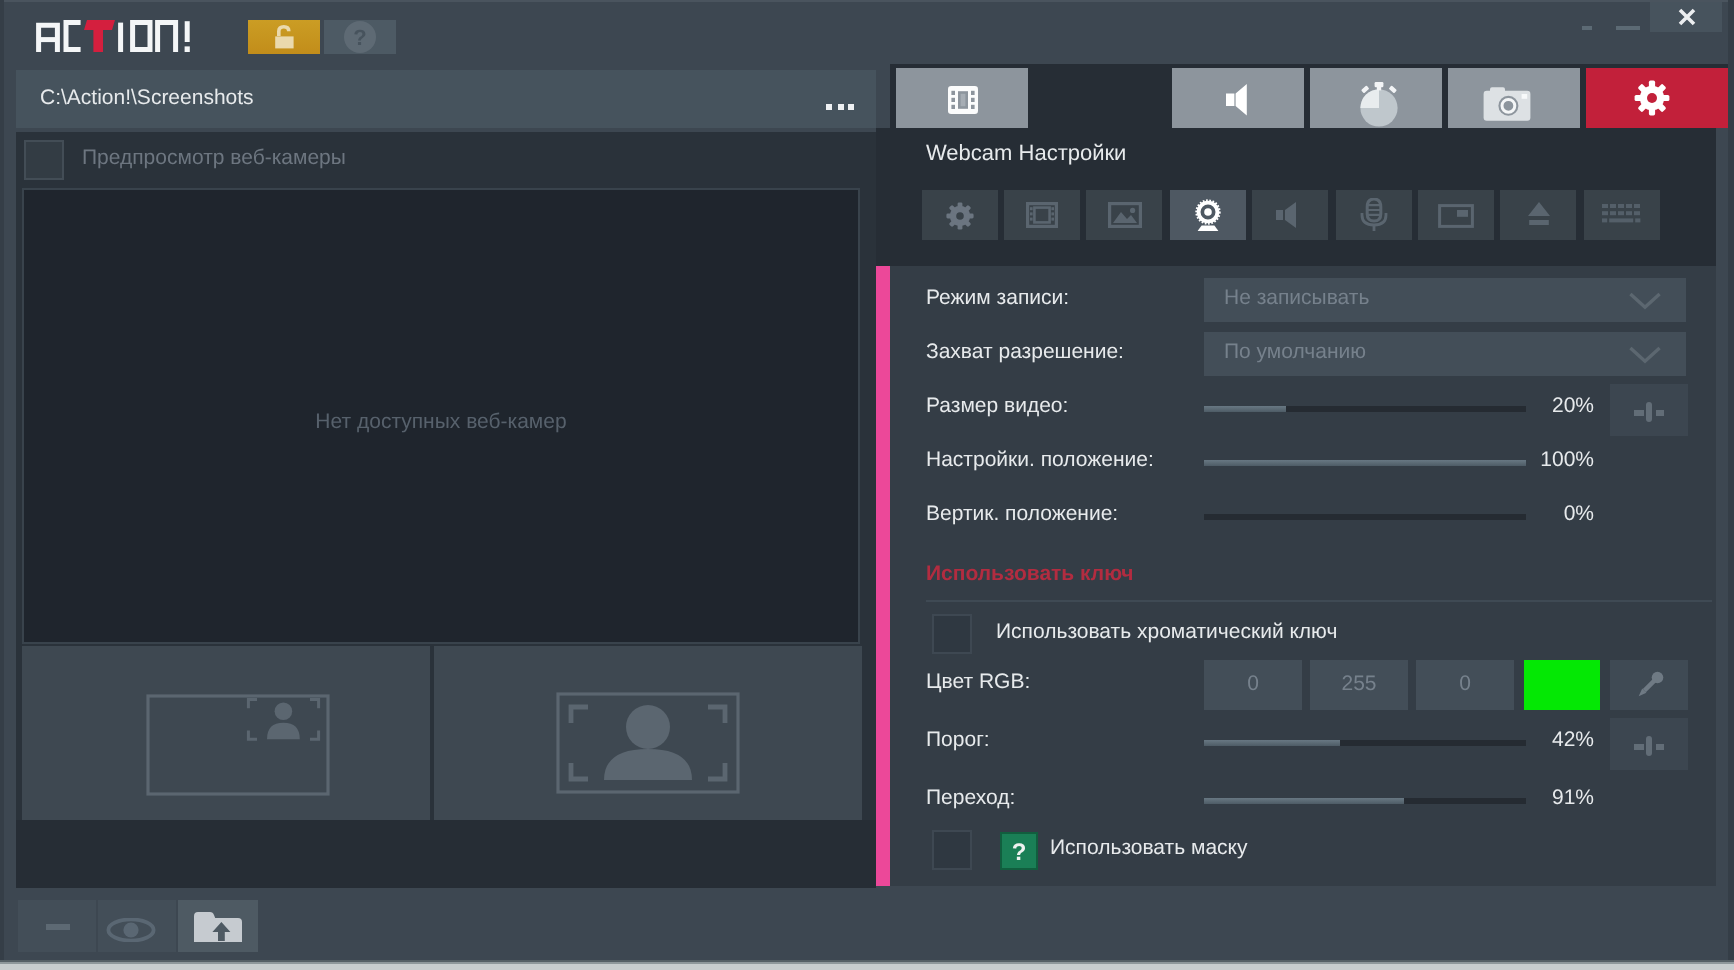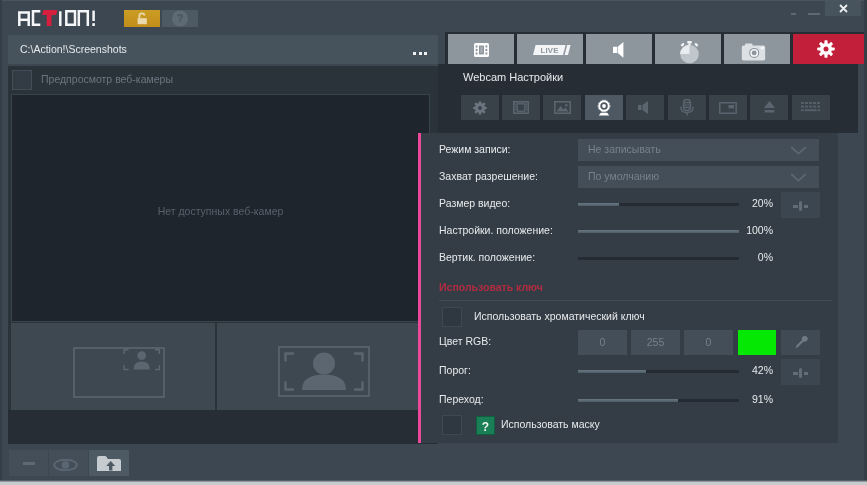--- a/index.html
+++ b/index.html
@@ -124,27 +124,20 @@
         <g fill="#8d959d">
           <rect x="1.7" y="2.4" width="1.8" height="2.1"></rect>
             <rect x="1.7" y="5.9" width="1.8" height="2.1"></rect>
             <rect x="1.7" y="9.4" width="1.8" height="2.1"></rect>
           <rect x="11.5" y="2.4" width="1.8" height="2.1"></rect>
             <rect x="11.5" y="5.9" width="1.8" height="2.1"></rect>
             <rect x="11.5" y="9.4" width="1.8" height="2.1"></rect>
           <rect x="5" y="2.6" width="5" height="8.8"></rect>
         </g>
         <rect x="6.3" y="3.9" width="2.4" height="6.2" fill="#a6adb4"></rect>
-      </svg>
-    </div>
-    <div class="abs" style="left:72px;top:2px;width:66px;height:30px;background:#8d959d">
-      <svg class="abs" style="left:16px;top:11px" width="39" height="10" viewBox="0 0 39 10">
-        <path d="M2.6,0 L32.6,0 L30,10 L0,10 Z" fill="#f2f4f5"></path>
-        <path d="M34.2,0 L37.6,0 L35,10 L31.6,10 Z" fill="#f2f4f5"></path>
-        <text x="16.6" y="8" font-family="Liberation Sans" font-size="7.8" font-weight="bold" fill="#8d959d" text-anchor="middle" letter-spacing="0.2">LIVE</text>
       </svg>
     </div>
     <div class="abs" style="left:141px;top:2px;width:66px;height:30px;background:#8d959d">
       <svg class="abs" style="left:27px;top:8px" width="11" height="16" viewBox="0 0 11 16">
         <path d="M0,4.7 L4.2,4.7 L4.2,11 L0,11 Z M4.8,11 L4.8,4.7 L10.4,0 L10.4,15.7 Z" fill="#fff"></path>
       </svg>
     </div>
     <div class="abs" style="left:210px;top:2px;width:66px;height:30px;background:#8d959d">
       <svg class="abs" style="left:23px;top:7px" width="23" height="23" viewBox="0 0 23 23">
         <circle cx="11.5" cy="13" r="9.3" fill="#ccd3d8" opacity="0.8"></circle>
@@ -279,21 +272,21 @@
           <rect x="8" y="3.6" width="3" height="2"></rect>
           <rect x="12" y="3.6" width="3" height="2"></rect>
           <rect x="16" y="3.6" width="3" height="2"></rect>
         <rect x="0" y="7.2" width="2.6" height="2"></rect>
           <rect x="3.6" y="7.2" width="12" height="2"></rect>
           <rect x="16.6" y="7.2" width="2.6" height="2"></rect>
       </g>
     </svg>
   </div>
 
-  <div class="abs" style="left:418px;top:133px;width:420px;height:310px;background:#343d46;border-left:3px solid #ec4899">
+  <div class="abs" style="left:438px;top:133px;width:420px;height:310px;background:#343d46;border-left:7px solid #ec4899">
     <div class="abs txt" style="left:18px;top:10px">Режим записи:</div>
     <div class="abs" style="left:157px;top:6px;width:241px;height:22px;background:#434e58">
       <div class="abs" style="left:10px;top:4px;font-size:10.5px;color:#76818c">Не записывать</div>
       <svg class="abs" style="left:212px;top:7px" width="17" height="9" viewBox="0 0 17 9">
           <path d="M1.2,1 L8.5,7.6 L15.8,1" fill="none" stroke="#5c6770" stroke-width="1.7"></path>
         </svg>
     </div>
     <div class="abs txt" style="left:18px;top:37px">Захват разрешение:</div>
     <div class="abs" style="left:157px;top:33px;width:241px;height:22px;background:#434e58">
       <div class="abs" style="left:10px;top:4px;font-size:10.5px;color:#76818c">По умолчанию</div>

